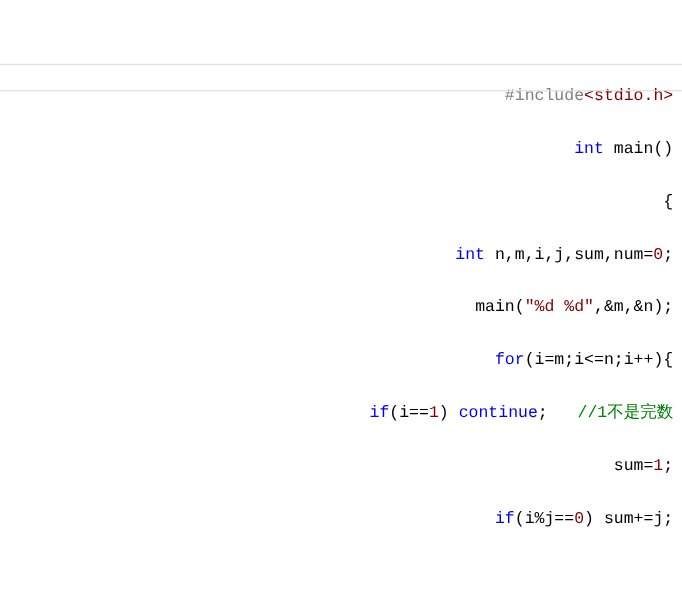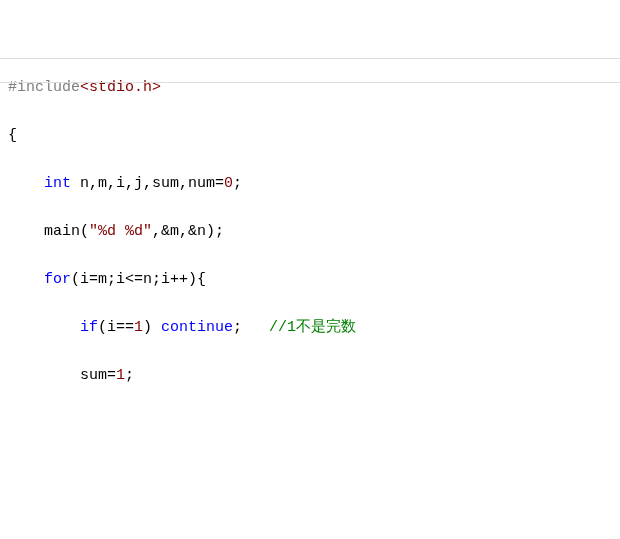--- a/index.html
+++ b/index.html
@@ -33,35 +33,37 @@
     position: absolute;
     top: 82px;
     left: 0;
     right: 0;
   }
   .macro { color: #808080; }
   .kw { color: #0000ff; }
   .num { color: #800000; }
   .str { color: #800000; }
   .cmt { color: #008000; margin-top: 12px; }
-  .line { display: block; }
+  .line { display: block; text-align: right; }
 </style>
 </head>
 <body>
 
 <div class="code-block">
 <hr class="hr1">
 <hr class="hr2">
 <span class="line"><span class="macro">#include</span><span class="str">&lt;stdio.h&gt;</span></span>
+<span class="line"><span class="kw">int</span><span> main()</span></span>
 <span class="line"><span>{</span></span>
 <span class="line"><span>    </span><span class="kw">int</span><span> n,m,i,j,sum,num=</span><span class="num">0</span><span>;</span></span>
 <span class="line"><span>    main(</span><span class="str">"%d %d"</span><span>,&amp;m,&amp;n);</span></span>
 <span class="line"><span>    </span><span class="kw">for</span><span>(i=m;i&lt;=n;i++){</span></span>
 <span class="line"><span>        </span><span class="kw">if</span><span>(i==</span><span class="num">1</span><span>) </span><span class="kw">continue</span><span>;   </span><span class="cmt">//1不是完数</span></span>
 <span class="line"><span>        sum=</span><span class="num">1</span><span>;</span></span>
+<span class="line"><span>        </span><span class="kw">if</span><span>(i%j==</span><span class="num">0</span><span>) sum+=j;</span></span>
 
 
 
 
 
 
 
 
 
 

